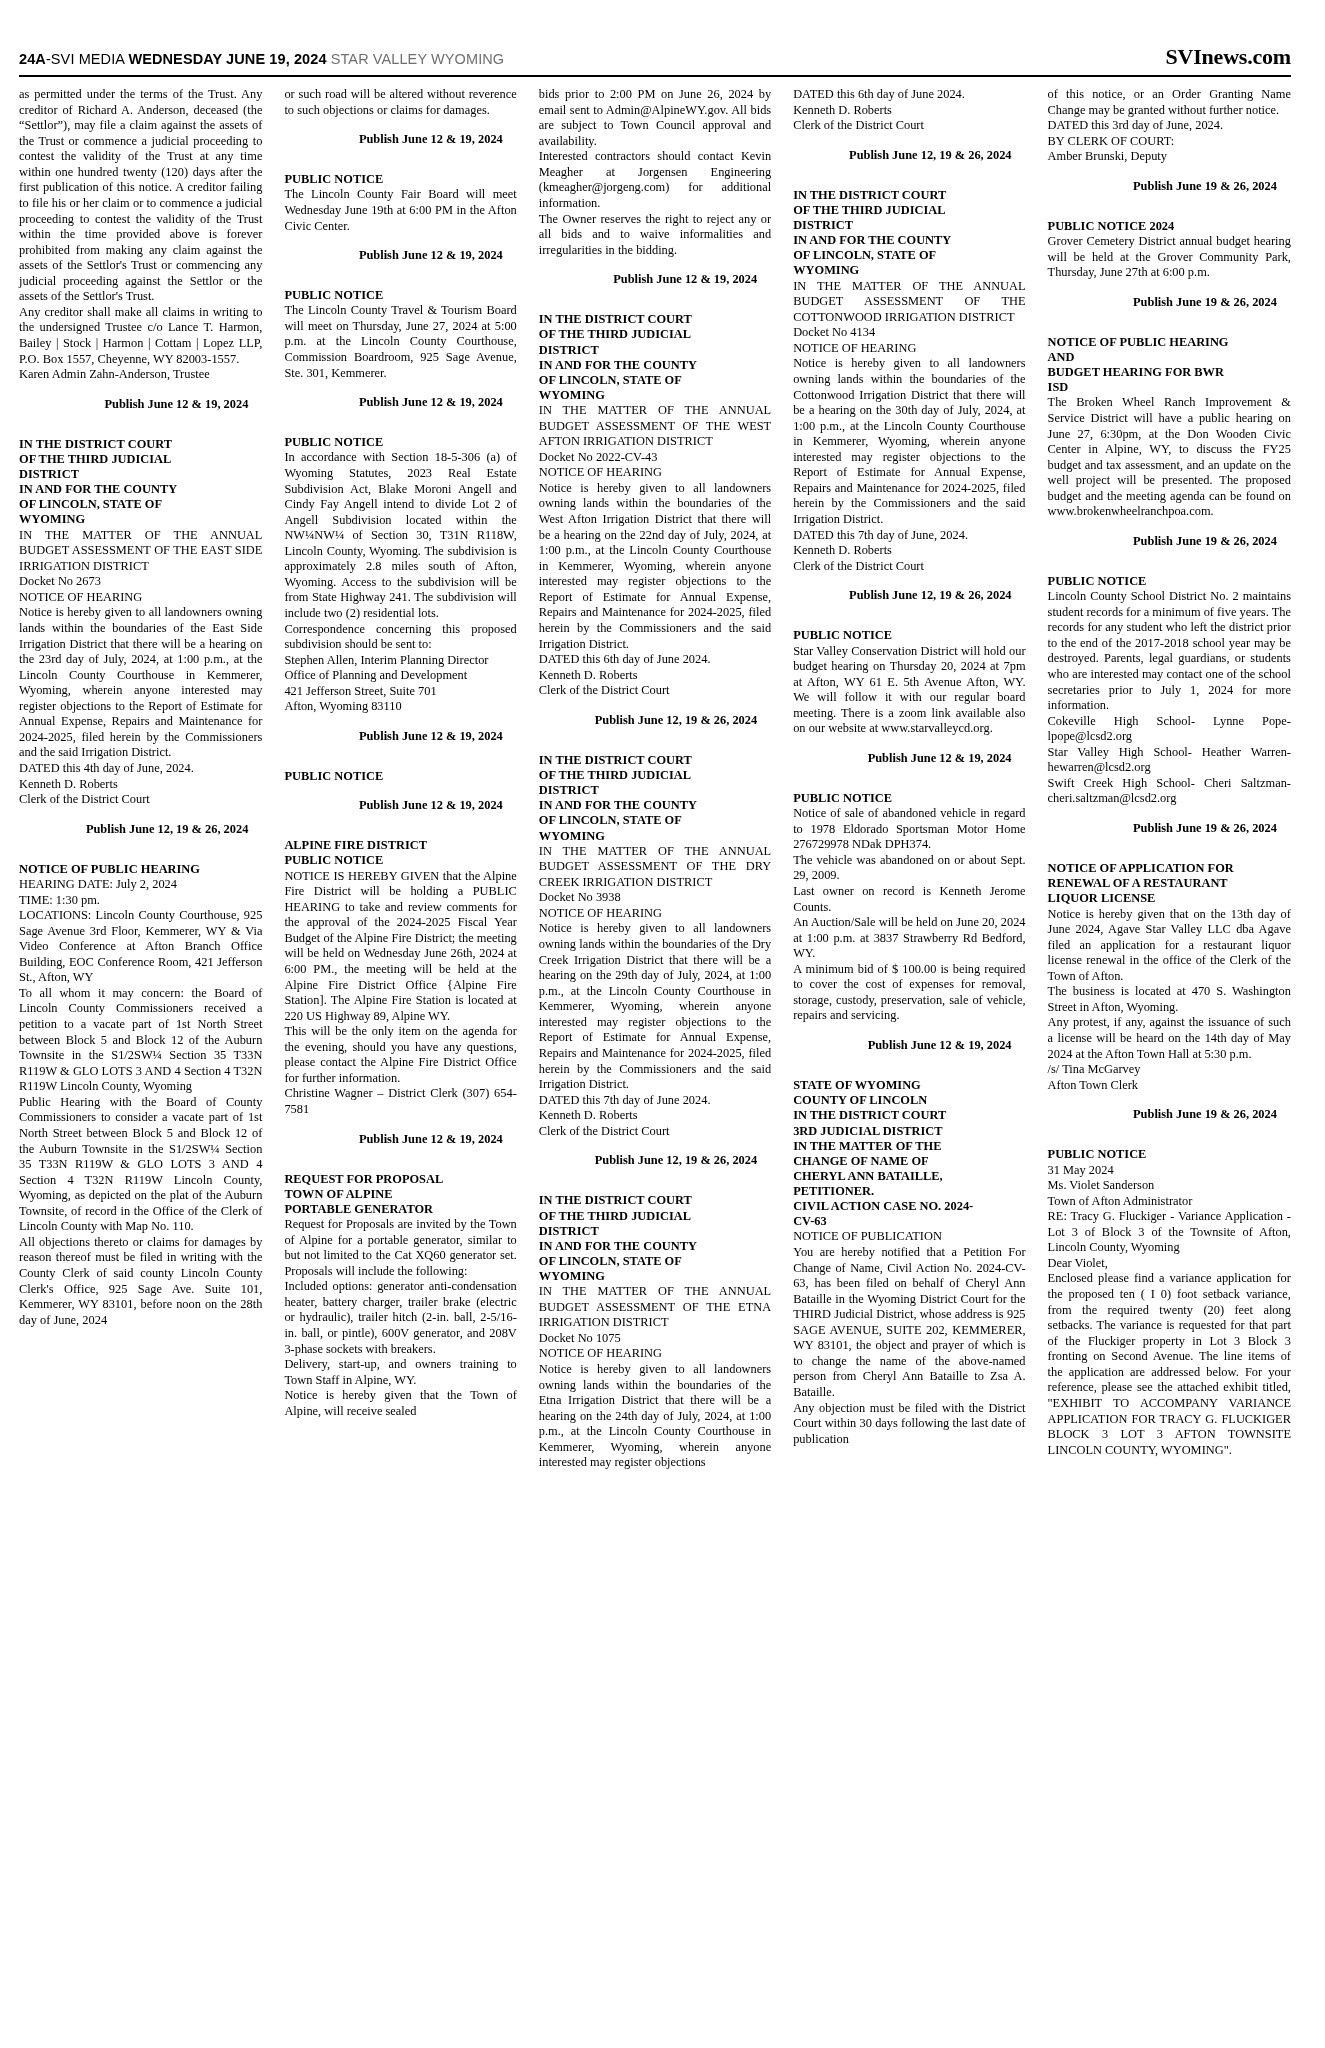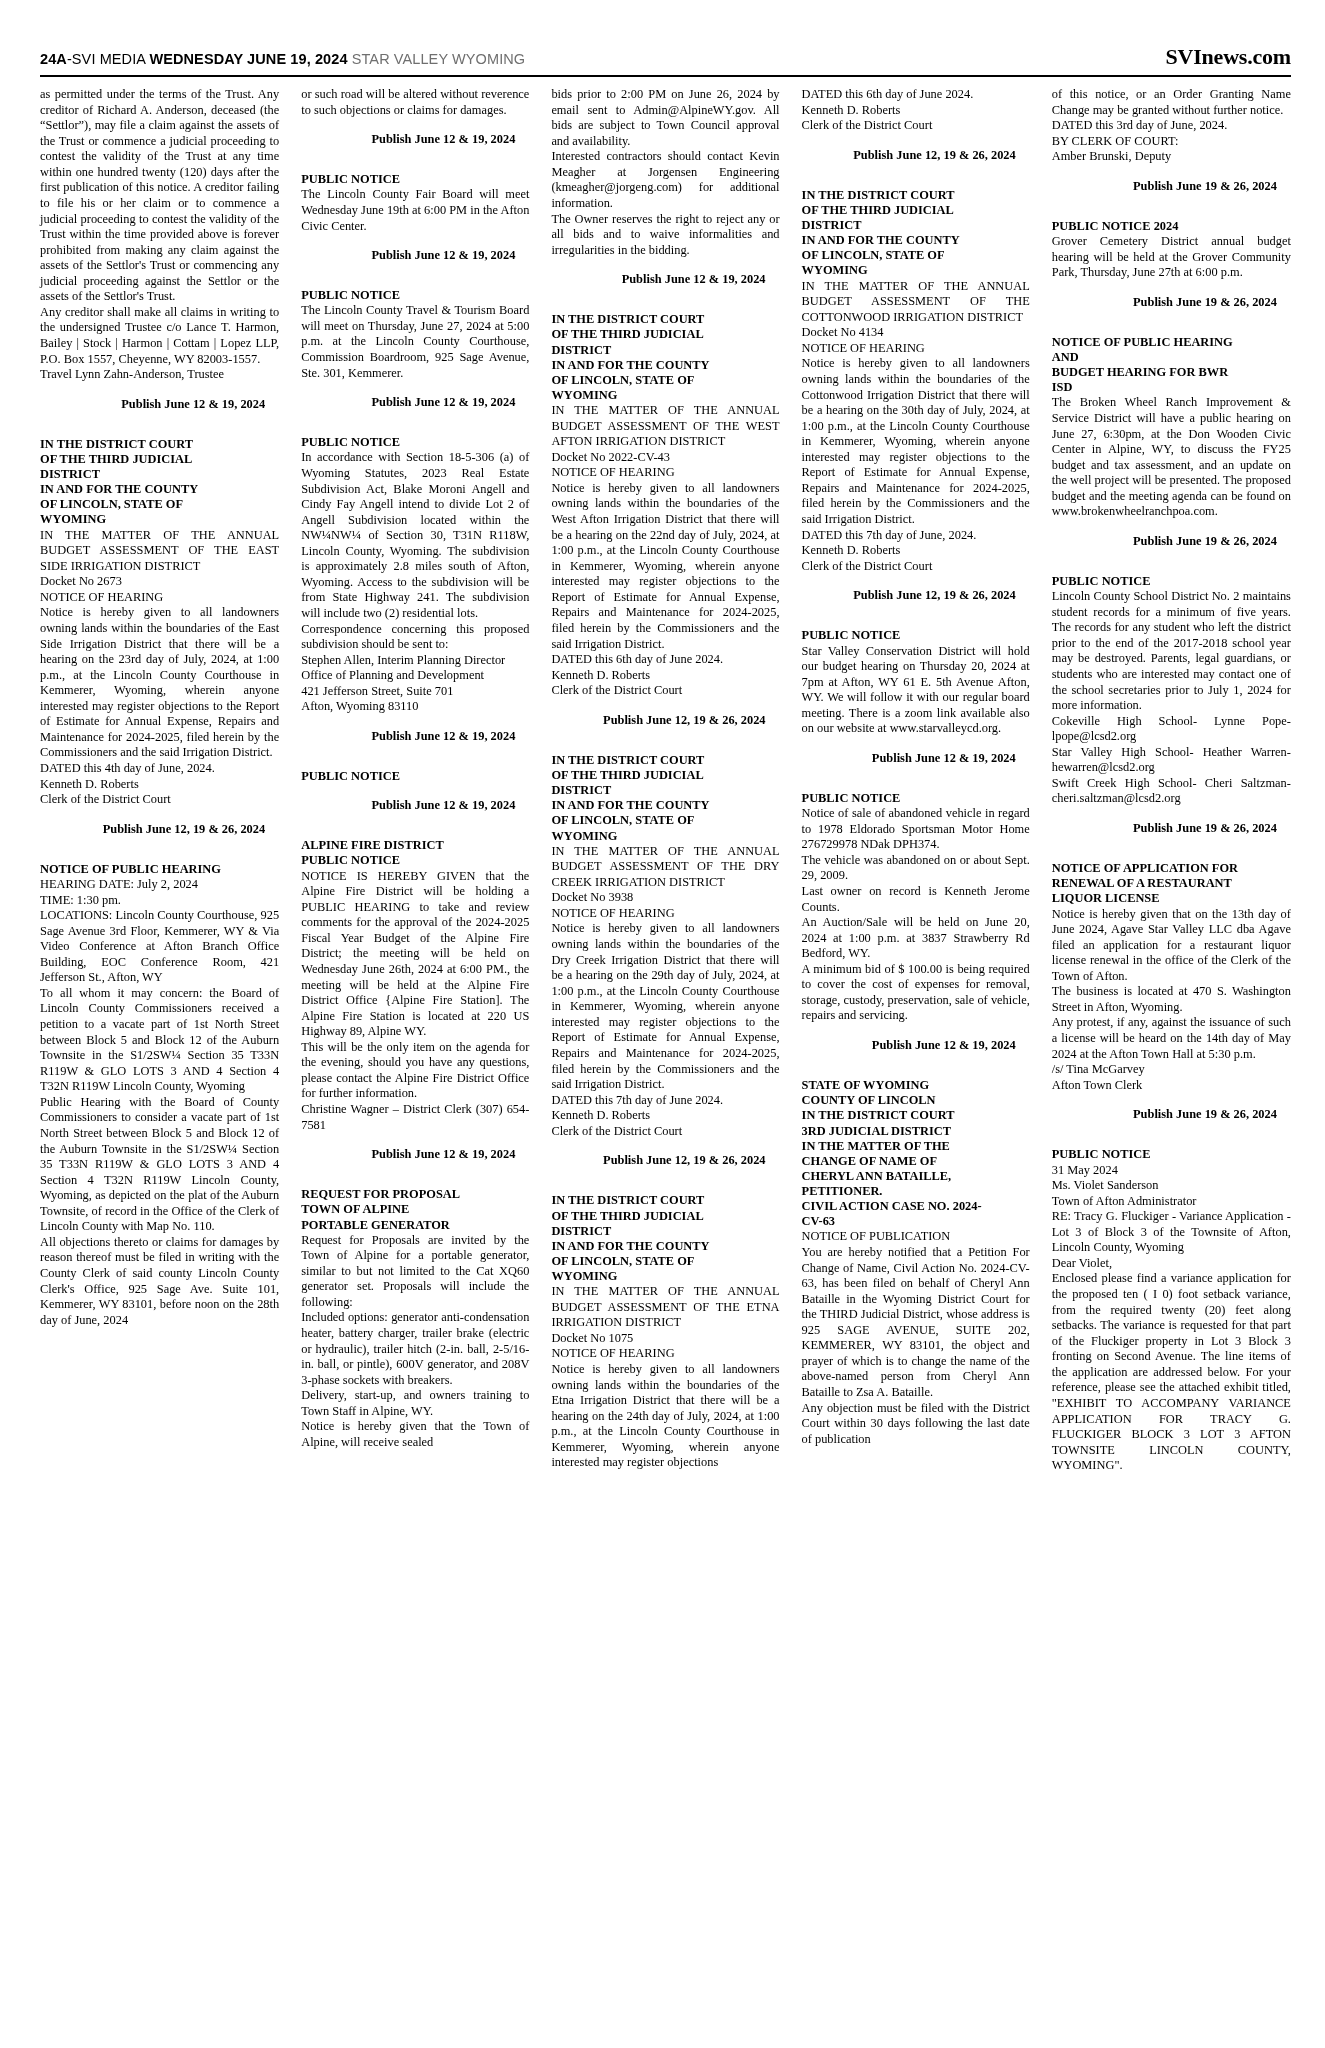--- a/index.html
+++ b/index.html
@@ -11,21 +11,21 @@
     width: 1325px;
     height: 2048px;
     font-family: "Liberation Serif", serif;
     color: #000000;
   }
   .page {
     position: relative;
     width: 1325px;
     height: 2020px;
     box-sizing: border-box;
-    padding: 44px 34px 18px 40px;
+    padding: 44px 34px 18px 19px;
   }
   
   .masthead {
     display: flex;
     align-items: baseline;
     justify-content: space-between;
     font-family: "Liberation Sans", sans-serif;
     padding-bottom: 5px;
     border-bottom: 2px solid #000;
     margin-bottom: 10px;
@@ -94,21 +94,21 @@
       <span class="bold">WEDNESDAY JUNE 19, 2024</span>
       <span class="gray">STAR VALLEY WYOMING</span>
     </div>
     <div class="masthead-right">SVInews.com</div>
   </div>
 
   <div class="columns">
     <div class="col">
         <p class="body">as permitted under the terms of the Trust. Any creditor of Richard A. Anderson, deceased (the “Settlor”), may file a claim against the assets of the Trust or commence a judicial proceeding to contest the validity of the Trust at any time within one hundred twenty (120) days after the first publication of this notice. A creditor failing to file his or her claim or to commence a judicial proceeding to contest the validity of the Trust within the time provided above is forever prohibited from making any claim against the assets of the Settlor's Trust or commencing any judicial proceeding against the Settlor or the assets of the Settlor's Trust.</p>
         <p class="body">Any creditor shall make all claims in writing to the undersigned Trustee c/o Lance T. Harmon, Bailey | Stock | Harmon | Cottam | Lopez LLP, P.O. Box 1557, Cheyenne, WY 82003-1557.</p>
-        <p class="body">Travel Lynn Zahn-Anderson, Trustee</p>
+        <p class="body">Karen Admin Zahn-Anderson, Trustee</p>
         <p class="pub">Publish June 12 &amp; 19, 2024</p>
         <div class="spacer"></div>
         <p class="head">IN THE DISTRICT COURT<br>OF THE THIRD JUDICIAL<br>DISTRICT<br>IN AND FOR THE COUNTY<br>OF LINCOLN, STATE OF<br>WYOMING</p>
         <p class="body">IN THE MATTER OF THE ANNUAL BUDGET ASSESSMENT OF THE EAST SIDE IRRIGATION DISTRICT</p>
         <p class="body">Docket No 2673</p>
         <p class="body">NOTICE OF HEARING</p>
         <p class="body">Notice is hereby given to all landowners owning lands within the boundaries of the East Side Irrigation District that there will be a hearing on the 23rd day of July, 2024, at 1:00 p.m., at the Lincoln County Courthouse in Kemmerer, Wyoming, wherein anyone interested may register objections to the Report of Estimate for Annual Expense, Repairs and Maintenance for 2024-2025, filed herein by the Commissioners and the said Irrigation District.</p>
         <p class="body">DATED this 4th day of June, 2024.</p>
         <p class="body">Kenneth D. Roberts</p>
         <p class="body">Clerk of the District Court</p>

